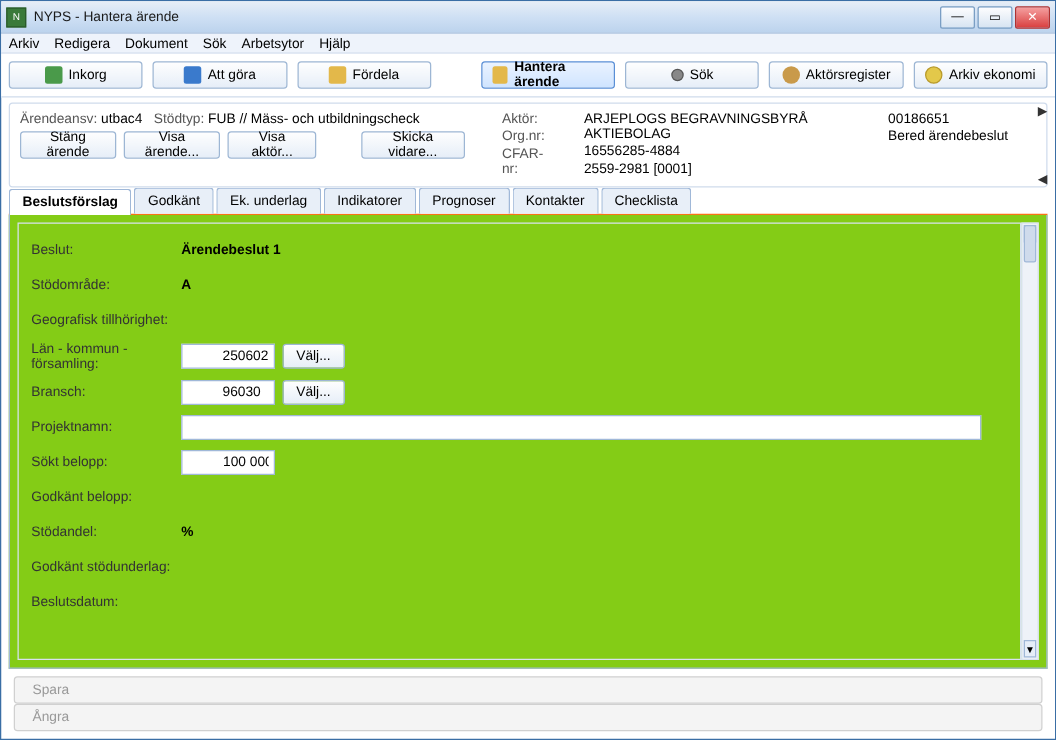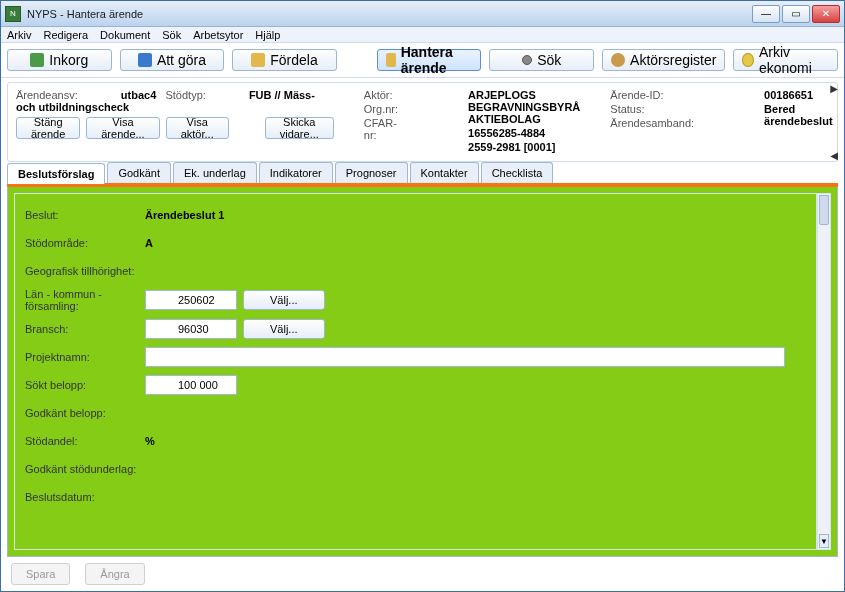--- a/index.html
+++ b/index.html
@@ -70,59 +70,59 @@
     flex: 1;
     height: 22px;
     border: 1px solid #9db6d4;
     background: linear-gradient(to bottom,#fefefe,#e6eef8);
     border-radius: 3px;
     display: flex;
     align-items: center;
     justify-content: center;
     gap: 5px;
     cursor: pointer;
-    font-size: 14px;
+    font-size: 11px;
     padding: 0 8px;
   }
   .tbtn.active { border-color:#5a8fd6; background: linear-gradient(to bottom,#eaf3ff,#cfe4ff); font-weight: bold; margin-left: 32px;}
   .ticon { width:14px; height:14px; display:inline-block; border-radius:2px; }
   .ticon.green { background:#4a9a4a; }
   .ticon.blue  { background:#3a7acc; }
   .ticon.folder{ background:#e3b84a; }
   .ticon.mag   { background:#888; border-radius:50%; border:1px solid #555; width:10px;height:10px;}
   .ticon.gear  { background:#c99a4a; border-radius:50%; }
   .ticon.coin  { background:#e3c84a; border-radius:50%; border:1px solid #b89a2a;}
   .section {
     margin: 4px 6px 0 6px;
     border: 1px solid #cfdbec;
     border-radius: 3px;
     padding: 6px 8px 8px 8px;
     background: #fff;
     position: relative;
   }
   .info-col { display:flex; flex-direction:column; gap:2px; }
   .info-label { color:#555; }
-  .info-val { font-weight:bold;margin-left:40px; }
+  .info-val { font-weight:normal; }
   .act-btns { display:flex; gap:6px; margin-top:2px;}
   .sbtn {
     height: 22px;
     border: 1px solid #9db6d4;
     background: linear-gradient(to bottom,#fefefe,#e6eef8);
     border-radius: 3px;
     padding: 0 14px;
     cursor: pointer;
     font-size: 11px;
     display:inline-flex; align-items:center;
   }
   .sbtn.disabled { color:#999; border-color:#d0d0d0; background:#f4f4f4; cursor:default;}
   .triangles { position:absolute; right:-3px; top:0; bottom:0; width:12px; display:flex; flex-direction:column; justify-content:space-between; align-items:center; font-size:10px; color:#333;}
   .tabstrip {
     margin: 0 6px;
     display:flex;
-    border-bottom: 4px solid #f97316;
+    border-bottom: 1px solid #f97316;
     align-items: flex-end;
   }
   .tab {
     padding: 4px 10px;
     border: 1px solid #a0b8d8;
     border-bottom: none;
     background: #e8eff8;
     margin-right: 2px;
     border-radius: 3px 3px 0 0;
     cursor: pointer;
@@ -153,30 +153,30 @@
   .scrollbar-fake .thumb { position:absolute; left:1px; right:1px; top:1px; height:30px; background:#cfdbec; border:1px solid #a0b8d8; border-radius:2px;}
   .scrollbar-fake .arrow { position:absolute; left:1px; right:1px; height:14px; background:#e6eef8; border:1px solid #a0b8d8; font-size:8px; display:flex;align-items:center;justify-content:center; cursor:pointer;}
   .scrollbar-fake .arrow.up{top:1px;}
   .scrollbar-fake .arrow.down{bottom:1px;}
   .frow { display:flex; align-items:center; margin-bottom:6px; min-height:22px;}
   .flabel { width:120px; color:#333; }
   .fval { font-weight:bold; }
   .inpt {
     height:20px; border:1px solid #a0b8d8; padding:0 4px; font-size:11px; background:#fff;
   }
-  .inpt.w70{width:92px;padding-left:32px;}
+  .inpt.w70{width:75px;padding-left:32px;}
   .inpt.w640{width:640px;}
   .sel { height:20px; border:1px solid #a0b8d8; font-size:11px; background:#fff;}
   .mini-btn {
     height:20px; border:1px solid #9db6d4; background:linear-gradient(to bottom,#fefefe,#e6eef8);
-    border-radius:3px; padding:0 26px; cursor:pointer; font-size:11px; margin-left:6px;
+    border-radius:3px; padding:0 10px; cursor:pointer; font-size:11px; margin-left:6px;
   }
   .footer-btns {
     padding: 6px 10px;
-    display:flex; gap:15px;
+    display:flex; gap:0;flex-direction:column;
   }
 </style>
 </head>
 <body>
 
 <div class="window">
 
   <div class="titlebar">
     <div class="app-icon">N</div>
     <div class="title-text">NYPS - Hantera ärende</div>
@@ -247,25 +247,20 @@
       <div class="info-col" style="flex:0.15;">
         <span class="info-label">Aktör:</span>
         <span class="info-label">Org.nr:</span>
         <span class="info-label">CFAR-nr:</span>
       </div>
       <div class="info-col" style="flex:0.9;">
         <span class="info-val">ARJEPLOGS BEGRAVNINGSBYRÅ AKTIEBOLAG</span>
         <span class="info-val">16556285-4884</span>
         <span class="info-val">2559-2981 [0001]</span>
       </div>
-      <div class="info-col" style="flex:0.35;">
-        <span class="info-label">Ärende-ID:</span>
-        <span class="info-label">Status:</span>
-        <span class="info-label">Ärendesamband:</span>
-      </div>
       <div class="info-col" style="flex:0.5;">
         <span class="info-val">00186651</span>
         <span class="info-val">Bered ärendebeslut</span>
       </div>
     </div>
     <div class="triangles">
       <span>▶</span>
       <span>◀</span>
     </div>
   </div>

